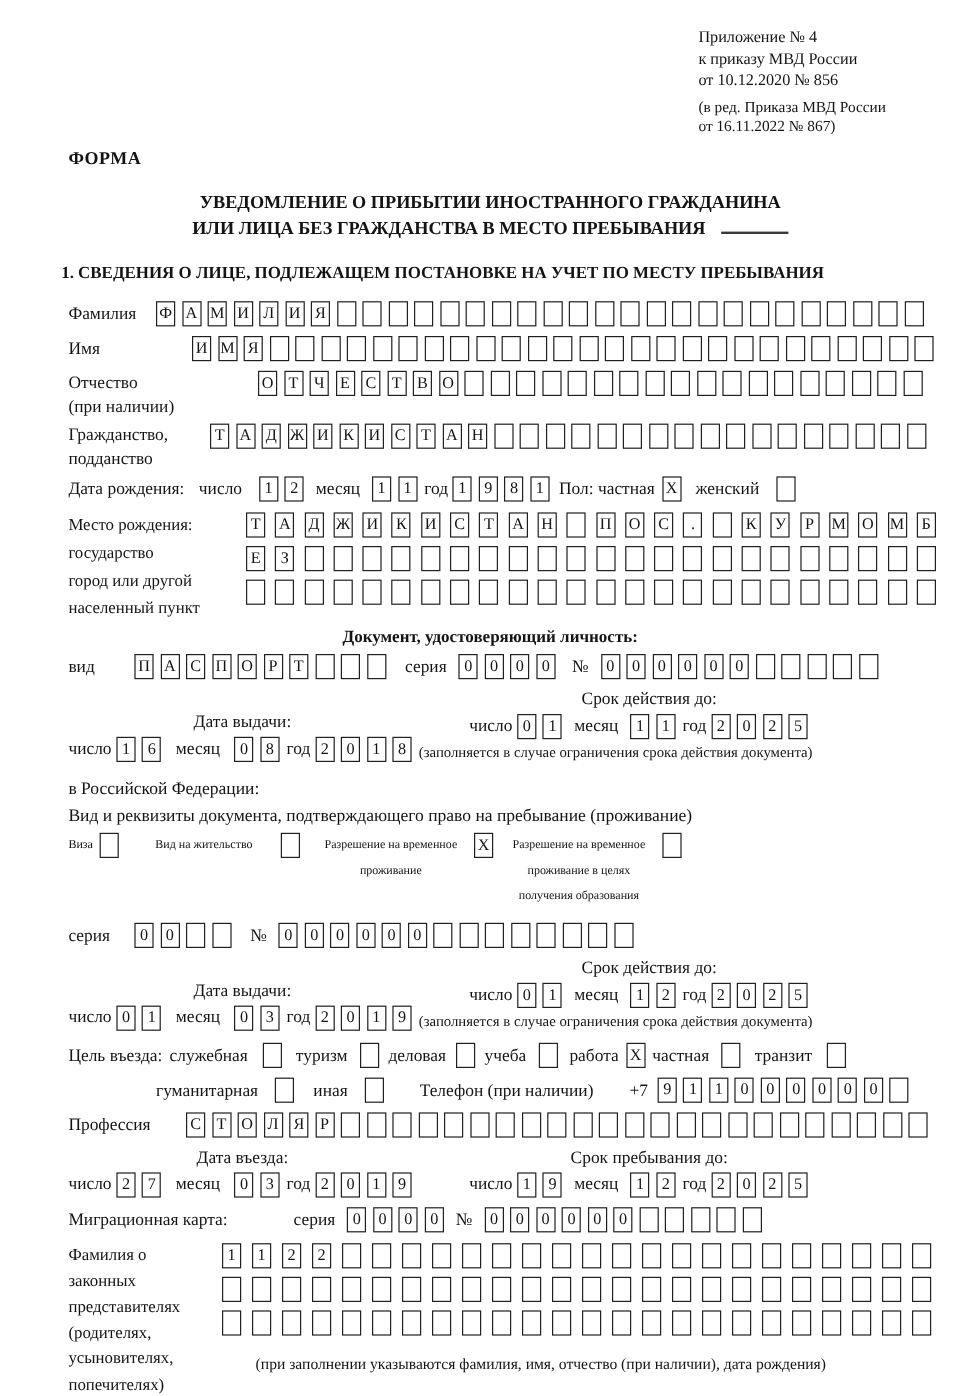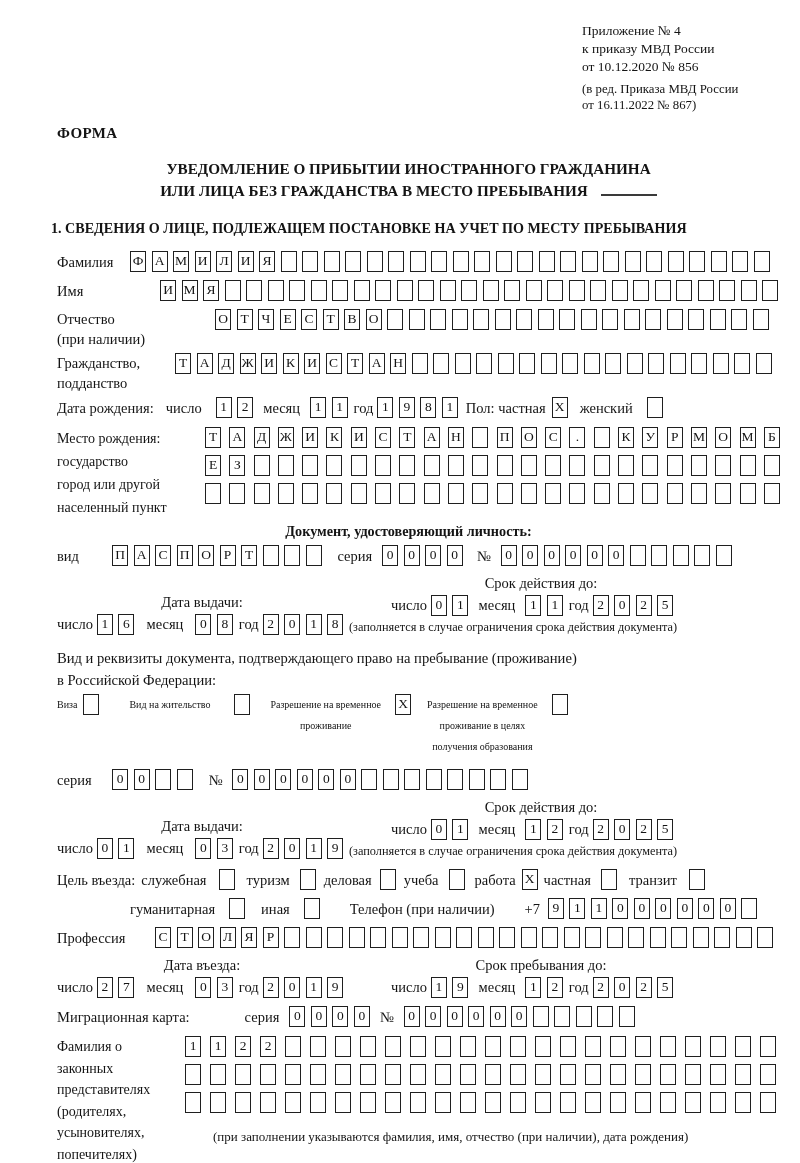--- a/index.html
+++ b/index.html
@@ -413,22 +413,22 @@
             <span class="cell">0</span>
             <span class="cell">2</span>
             <span class="cell">5</span>
           </span>
       </div>
       <div class="dnote">(заполняется в случае ограничения срока действия документа)</div>
     </div>
   </div>
 
   <div class="intro">
+    <div>в Российской Федерации:</div>
     <div>Вид и реквизиты документа, подтверждающего право на пребывание (проживание)</div>
-    <div>в Российской Федерации:</div>
   </div>
 
   <div class="permits">
     <span class="plabel">Виза</span>
     <span class="cells g6">
         <span class="cell"></span>
       </span>
     <span class="plabel g30">Вид на жительство</span>
     <span class="cells g24">
         <span class="cell"></span>

